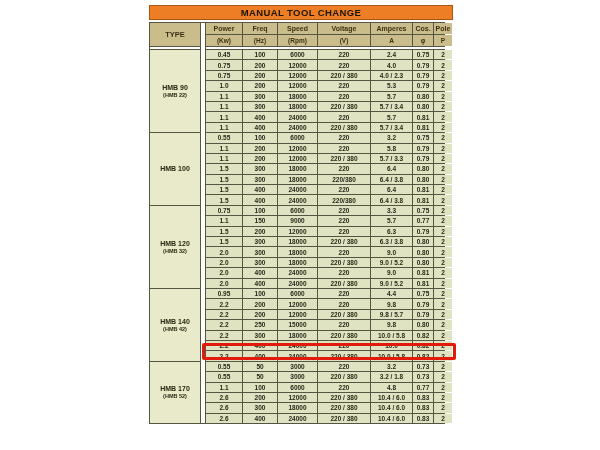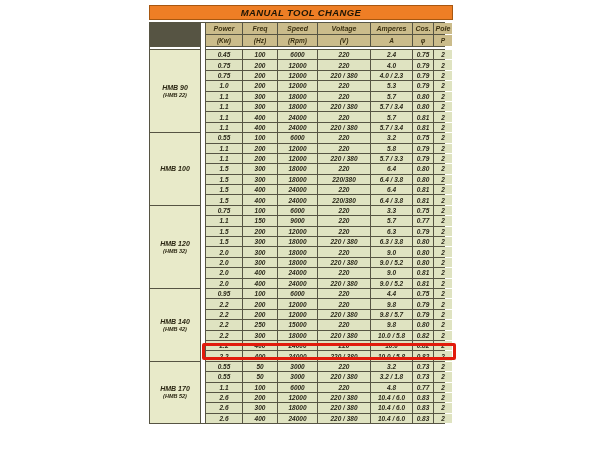--- a/index.html
+++ b/index.html
@@ -36,25 +36,26 @@
   .data-cell{background:#dfe3c1;color:#2a2819;font-size:6.5px;}
   .highlight-box{
     position:absolute;border:3px solid #e11b0c;border-radius:2px;
     pointer-events:none;background:transparent;
   }
 </style>
 </head>
 <body>
 
 <div class="canvas">
-  <div class="sheet" style="position: absolute; font-style: italic;">
+  <div class="sheet" style="position: absolute;">
     <div class="title-bar">
       <span>MANUAL TOOL CHANGE</span>
     </div>
     <div class="grid">
+        <div class="cell type-hdr" style="grid-area: 1 / 1 / span 2;">TYPE</div>
         <div class="cell white" style="grid-area: 1 / 2 / span 39;"></div>
         <div class="cell hdr" style="grid-area: 1 / 3;">Power</div>
         <div class="cell hdr-sub" style="grid-area: 2 / 3;">(Kw)</div>
         <div class="cell hdr" style="grid-area: 1 / 4;">Freq</div>
         <div class="cell hdr-sub" style="grid-area: 2 / 4;">(Hz)</div>
         <div class="cell hdr" style="grid-area: 1 / 5;">Speed</div>
         <div class="cell hdr-sub" style="grid-area: 2 / 5;">(Rpm)</div>
         <div class="cell hdr" style="grid-area: 1 / 6;">Voltage</div>
         <div class="cell hdr-sub" style="grid-area: 2 / 6;">(V)</div>
         <div class="cell hdr" style="grid-area: 1 / 7;">Amperes</div>

